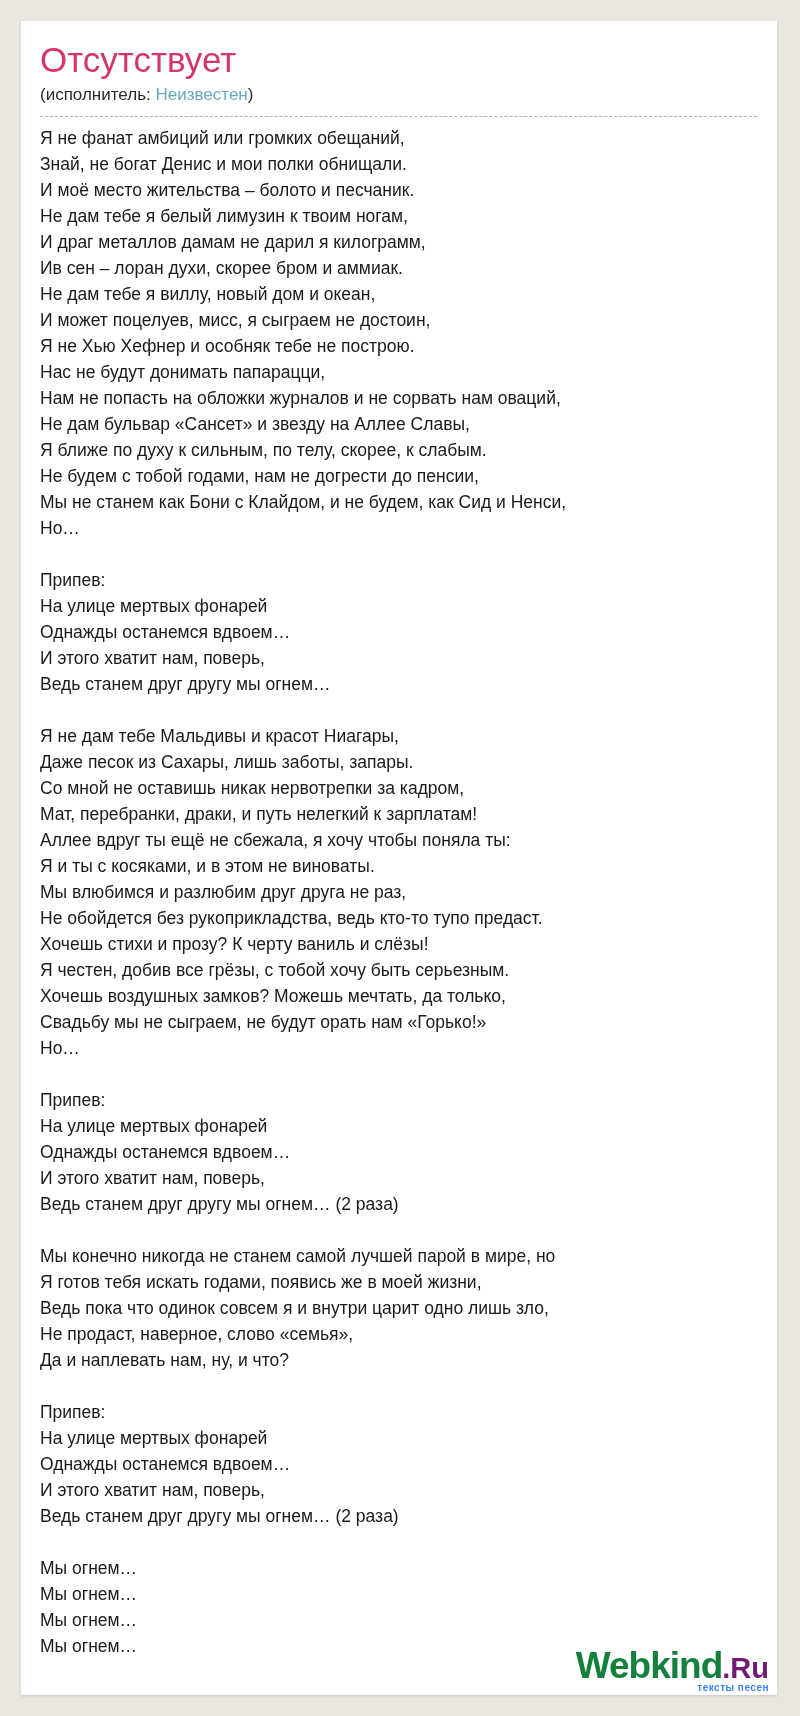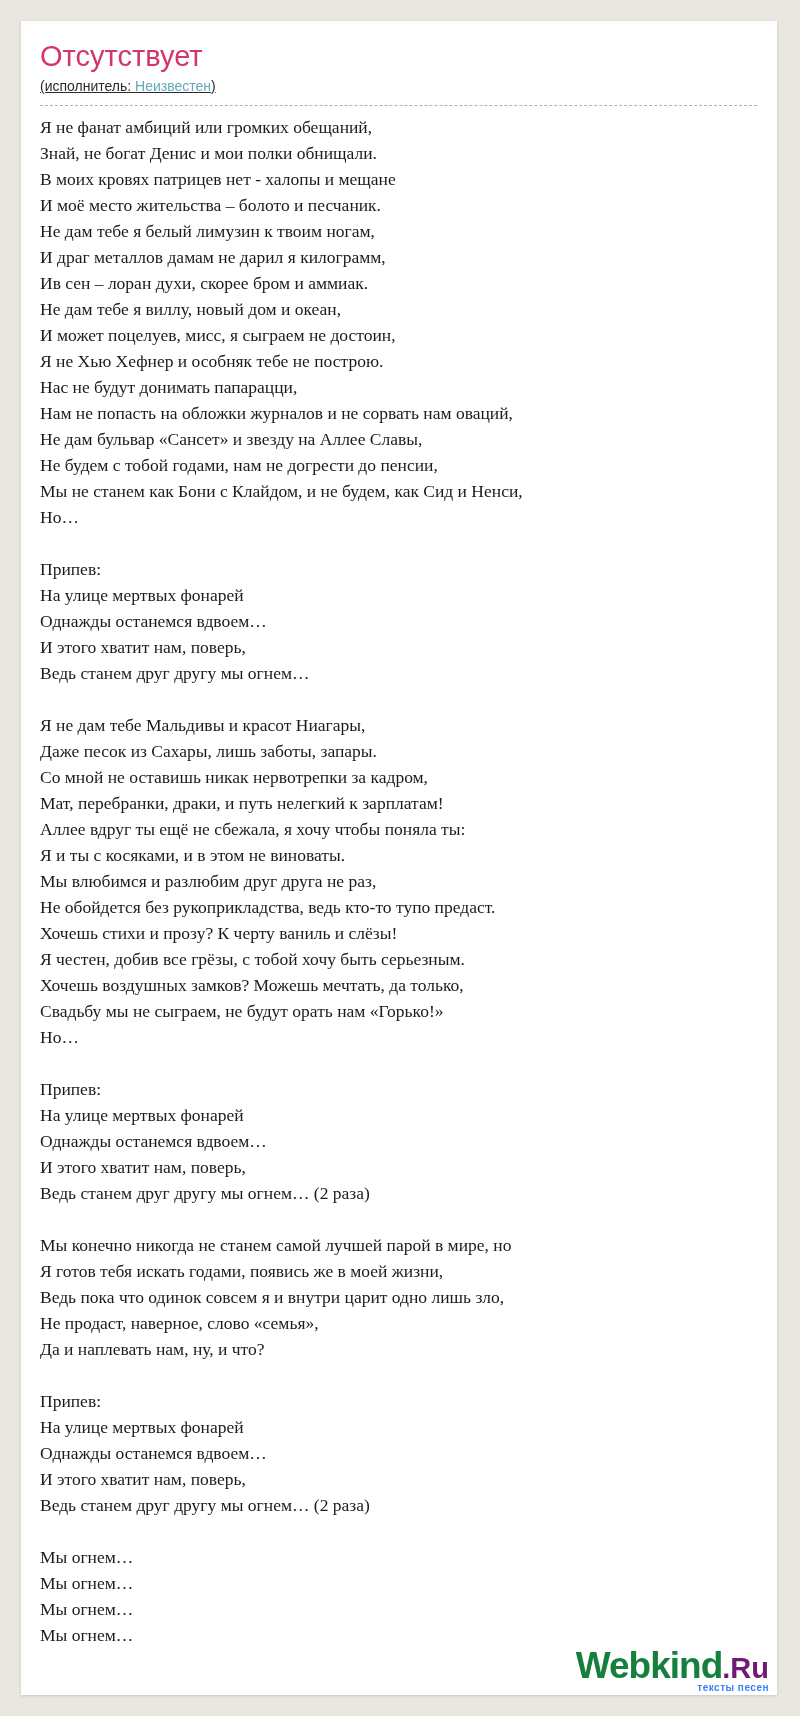--- a/index.html
+++ b/index.html
@@ -23,44 +23,43 @@
     box-sizing: border-box;
     width: 756px;
     min-height: 1674px;
     margin: 21px auto 0 21px;
     background: #ffffff;
     box-shadow: 0 1px 3px rgba(0,0,0,0.14);
     padding: 17px 20px 0 19px;
   }
   .page-title {
     margin: 2px 0 5px 0;
-    font-size: 29px;
+    font-size: 35px;
     font-weight: 400;
     color: #d4356b;
     letter-spacing: 0;
   }
   .artist-line {
-    font-size: 14px;
+    font-size: 17px;
     color: #2a2a2a;
     padding-bottom: 11px;
     border-bottom: 1px dashed #9fb6c6;
-    text-decoration: underline;
   }
   .artist-link {
     color: #64a9ba;
     text-decoration: none;
     cursor: pointer;
   }
   .lyrics {
     margin-top: 8px;
     font-size: 17.5px;
     line-height: 26px;
     color: #1b1b1b;
   }
-  .stanza { margin: 0 0 26px 0; font-family: Liberation Serif, serif; }
+  .stanza { margin: 0 0 26px 0; }
   .line { min-height: 26px; white-space: pre-wrap; }
   .logo {
     position: absolute;
     right: 5px;
     bottom: 2px;
     text-align: right;
     line-height: 1;
     cursor: pointer;
     padding-right: 3px;
   }
@@ -89,31 +88,31 @@
 <div class="card">
 
   <h1 class="page-title">Отсутствует</h1>
 
   <div class="artist-line"><span>(исполнитель: </span><a class="artist-link">Неизвестен</a><span>)</span></div>
 
   <div class="lyrics" id="lyrics">
       <div class="stanza">
         <div class="line">Я не фанат амбиций или громких обещаний,</div>
         <div class="line">Знай, не богат Денис и мои полки обнищали.</div>
-        <div class="line">В моих кровях патрицев нет - халопы и мещане</div>
         <div class="line">И моё место жительства – болото и песчаник.</div>
         <div class="line">Не дам тебе я белый лимузин к твоим ногам,</div>
         <div class="line">И драг металлов дамам не дарил я килограмм,</div>
         <div class="line">Ив сен – лоран духи, скорее бром и аммиак.</div>
         <div class="line">Не дам тебе я виллу, новый дом и океан,</div>
         <div class="line">И может поцелуев, мисс, я сыграем не достоин,</div>
         <div class="line">Я не Хью Хефнер и особняк тебе не построю.</div>
         <div class="line">Нас не будут донимать папарацци,</div>
         <div class="line">Нам не попасть на обложки журналов и не сорвать нам оваций,</div>
         <div class="line">Не дам бульвар «Сансет» и звезду на Аллее Славы,</div>
+        <div class="line">Я ближе по духу к сильным, по телу, скорее, к слабым.</div>
         <div class="line">Не будем с тобой годами, нам не догрести до пенсии,</div>
         <div class="line">Мы не станем как Бони с Клайдом, и не будем, как Сид и Ненси,</div>
         <div class="line">Но…</div>
       </div>
       <div class="stanza">
         <div class="line">Припев:</div>
         <div class="line">На улице мертвых фонарей</div>
         <div class="line">Однажды останемся вдвоем…</div>
         <div class="line">И этого хватит нам, поверь,</div>
         <div class="line">Ведь станем друг другу мы огнем…</div>

